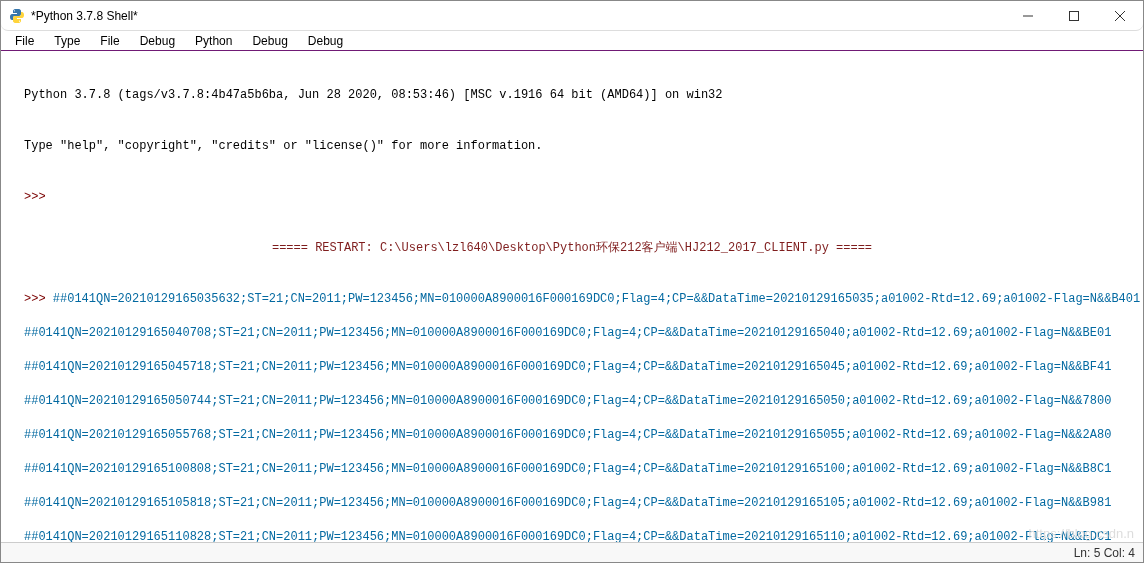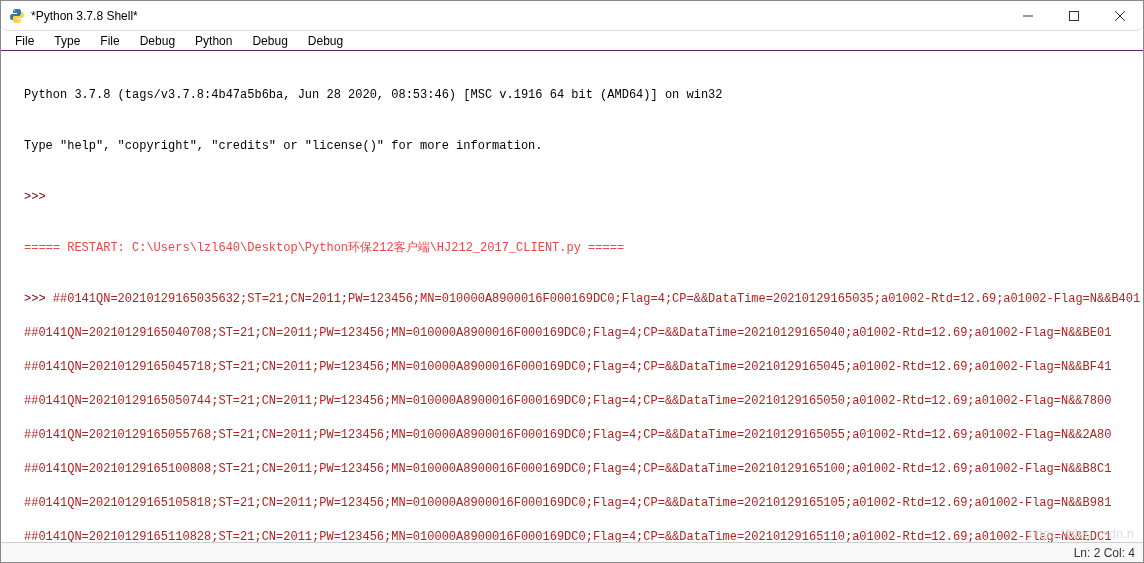--- a/index.html
+++ b/index.html
@@ -75,22 +75,22 @@
       font-family: "Courier New", monospace;
       font-size: 12px;
       line-height: 17px;
       overflow: hidden;
       white-space: pre;
       color: #000;
       position: relative;
     }
     .line { white-space: pre; }
     .prompt { color: #7a0000; }
-    .restart { color: #ef4444; }
-    .output { color: #b91c1c; margin-top: 8px; }
+    .restart { color: #7f1d1d; text-align: center; }
+    .output { color: #0369a1; margin-top: 8px; }
     .statusbar {
       height: 20px;
       border-top: 1px solid #ccc;
       display: flex;
       align-items: center;
       justify-content: flex-end;
       padding: 0 8px;
       font-size: 12px;
       background: #f8f8f8;
       color: #333;
@@ -152,18 +152,18 @@
 
   <div class="content">
     <div class="line">Python 3.7.8 (tags/v3.7.8:4b47a5b6ba, Jun 28 2020, 08:53:46) [MSC v.1916 64 bit (AMD64)] on win32</div>
     <div class="line">Type "help", "copyright", "credits" or "license()" for more information.</div>
     <div class="line"><span class="prompt">&gt;&gt;&gt;</span></div>
     <div class="line restart">===== RESTART: C:\Users\lzl640\Desktop\Python环保212客户端\HJ212_2017_CLIENT.py =====</div>
     <div id="outputs"><div class="line"><span class="prompt">&gt;&gt;&gt; </span><span class="output">##0141QN=20210129165035632;ST=21;CN=2011;PW=123456;MN=010000A8900016F000169DC0;Flag=4;CP=&amp;&amp;DataTime=20210129165035;a01002-Rtd=12.69;a01002-Flag=N&amp;&amp;B401</span></div><div class="line">&nbsp;</div><div class="line"><span class="output">##0141QN=20210129165040708;ST=21;CN=2011;PW=123456;MN=010000A8900016F000169DC0;Flag=4;CP=&amp;&amp;DataTime=20210129165040;a01002-Rtd=12.69;a01002-Flag=N&amp;&amp;BE01</span></div><div class="line">&nbsp;</div><div class="line"><span class="output">##0141QN=20210129165045718;ST=21;CN=2011;PW=123456;MN=010000A8900016F000169DC0;Flag=4;CP=&amp;&amp;DataTime=20210129165045;a01002-Rtd=12.69;a01002-Flag=N&amp;&amp;BF41</span></div><div class="line">&nbsp;</div><div class="line"><span class="output">##0141QN=20210129165050744;ST=21;CN=2011;PW=123456;MN=010000A8900016F000169DC0;Flag=4;CP=&amp;&amp;DataTime=20210129165050;a01002-Rtd=12.69;a01002-Flag=N&amp;&amp;7800</span></div><div class="line">&nbsp;</div><div class="line"><span class="output">##0141QN=20210129165055768;ST=21;CN=2011;PW=123456;MN=010000A8900016F000169DC0;Flag=4;CP=&amp;&amp;DataTime=20210129165055;a01002-Rtd=12.69;a01002-Flag=N&amp;&amp;2A80</span></div><div class="line">&nbsp;</div><div class="line"><span class="output">##0141QN=20210129165100808;ST=21;CN=2011;PW=123456;MN=010000A8900016F000169DC0;Flag=4;CP=&amp;&amp;DataTime=20210129165100;a01002-Rtd=12.69;a01002-Flag=N&amp;&amp;B8C1</span></div><div class="line">&nbsp;</div><div class="line"><span class="output">##0141QN=20210129165105818;ST=21;CN=2011;PW=123456;MN=010000A8900016F000169DC0;Flag=4;CP=&amp;&amp;DataTime=20210129165105;a01002-Rtd=12.69;a01002-Flag=N&amp;&amp;B981</span></div><div class="line">&nbsp;</div><div class="line"><span class="output">##0141QN=20210129165110828;ST=21;CN=2011;PW=123456;MN=010000A8900016F000169DC0;Flag=4;CP=&amp;&amp;DataTime=20210129165110;a01002-Rtd=12.69;a01002-Flag=N&amp;&amp;EDC1</span></div></div>
   </div>
 
   <div class="statusbar">
-    <span>Ln: 2  Col: 4</span>
+    <span>Ln: 5  Col: 4</span>
   </div>
 
 </div>
 
 <div class="watermark">https://blog.csdn.n</div>
 
 </body></html>

